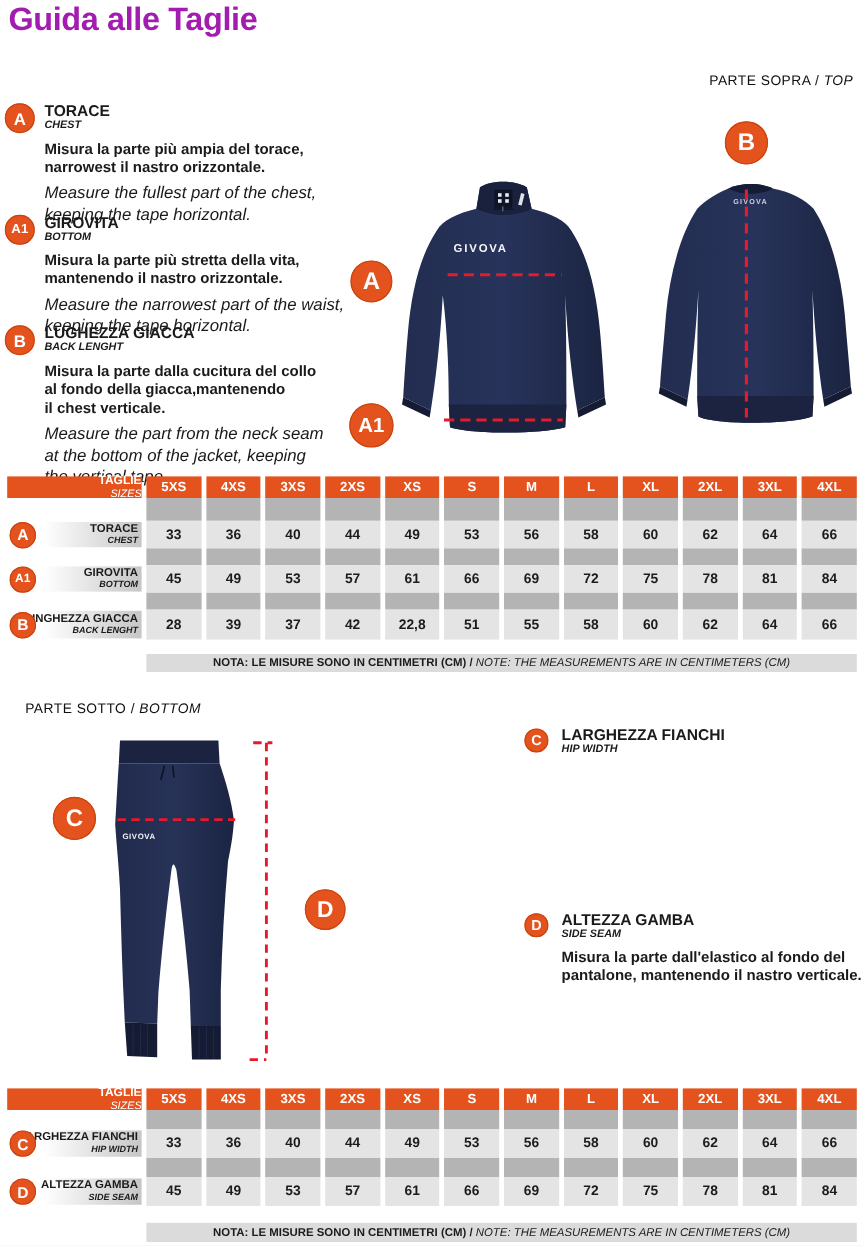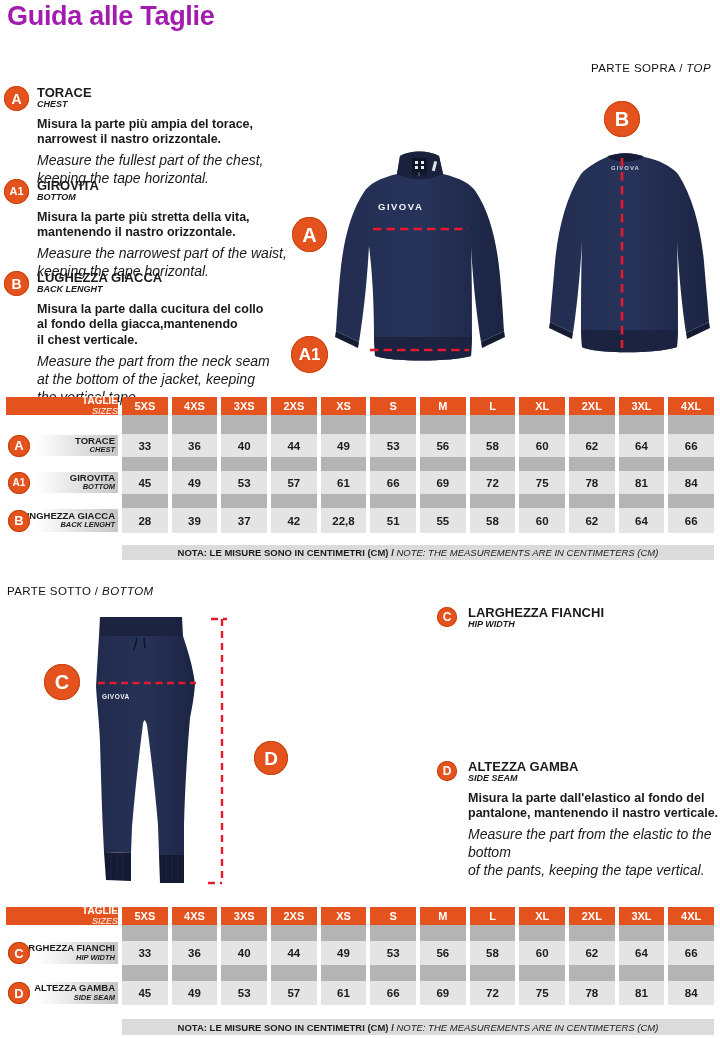--- a/index.html
+++ b/index.html
@@ -263,21 +263,21 @@
       <div class="cell vcell" style="grid-area: 7 / 10;">60</div>
       <div class="cell vcell" style="grid-area: 7 / 11;">62</div>
       <div class="cell vcell" style="grid-area: 7 / 12;">64</div>
       <div class="cell vcell" style="grid-area: 7 / 13;">66</div>
       <div class="note" style="grid-area: 9 / 2 / 10 / 14;">
         <div class="nb">NOTA: LE MISURE SONO IN CENTIMETRI (CM) /&nbsp;</div>
         <div class="ni">NOTE: THE MEASUREMENTS ARE IN CENTIMETERS (CM)</div>
       </div>
     </div>
 
-  <div class="zone-label" style="left:7px;top:585px;">
+  <div class="zone-label" style="left:21px;top:585px;">
     <span>PARTE SOTTO /</span>
     <span class="zl-it">BOTTOM</span>
   </div>
 
   <svg class="fig" style="left:88px;top:613px;" width="120" height="272" viewBox="0 0 120 272">
     <defs>
       <linearGradient id="gnavy2" x1="0" y1="0" x2="1" y2="0">
         <stop offset="0" stop-color="#202B4D"></stop>
           <stop offset="0.5" stop-color="#273257"></stop>
           <stop offset="1" stop-color="#1B2442"></stop>
@@ -313,22 +313,20 @@
     <div class="m-name">LARGHEZZA FIANCHI</div>
     <div class="m-name-en">HIP WIDTH</div>
   </div>
 
   <div class="measure" style="left:435px;top:760px;width:285px;">
     <span class="badge" style="width:20px;height:20px;font-size:12px;left:2px;top:1px;">D</span>
     <div class="m-name">ALTEZZA GAMBA</div>
     <div class="m-name-en">SIDE SEAM</div>
     <div class="txt-it">Misura la parte dall'elastico al fondo del
 pantalone, mantenendo il nastro verticale.</div>
-    <div class="txt-en">Measure the part from the elastic to the bottom
-of the pants, keeping the tape vertical.</div>
   </div>
 
   <div class="sizetable" id="table-bottom">
       <div class="cell hcell hlabel" style="grid-area: 1 / 1;">
         <div class="hl1">TAGLIE</div>
         <div class="hl2">SIZES</div>
       </div>
       <div class="cell hcell" style="grid-area: 1 / 2;">5XS</div>
       <div class="cell hcell" style="grid-area: 1 / 3;">4XS</div>
       <div class="cell hcell" style="grid-area: 1 / 4;">3XS</div>

